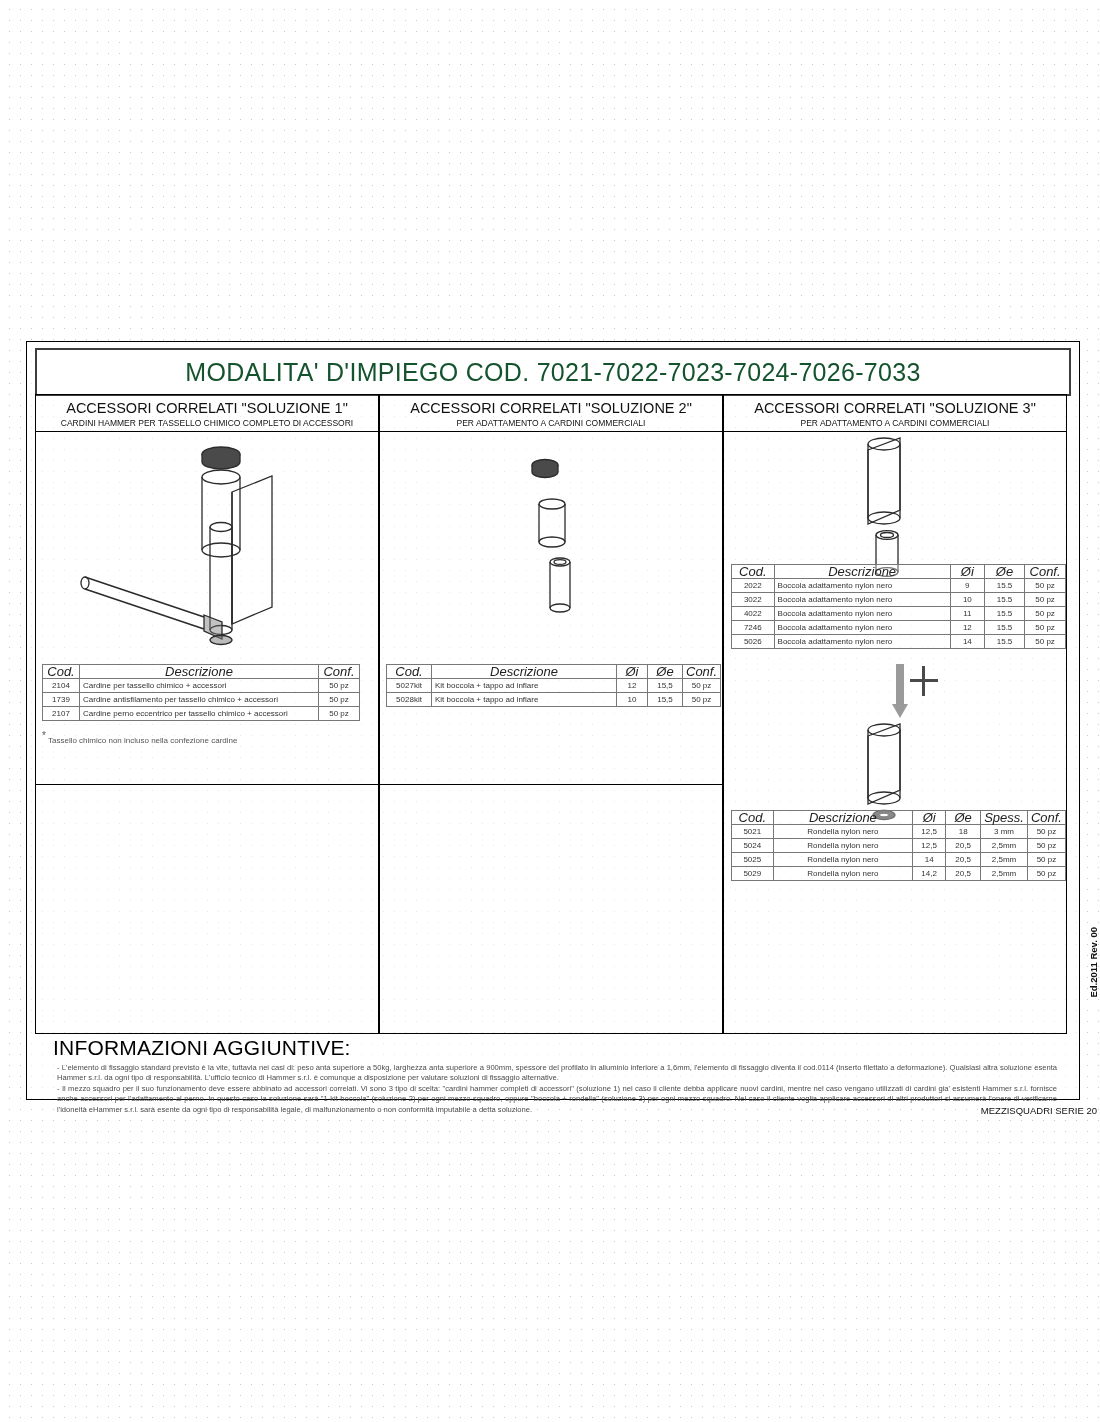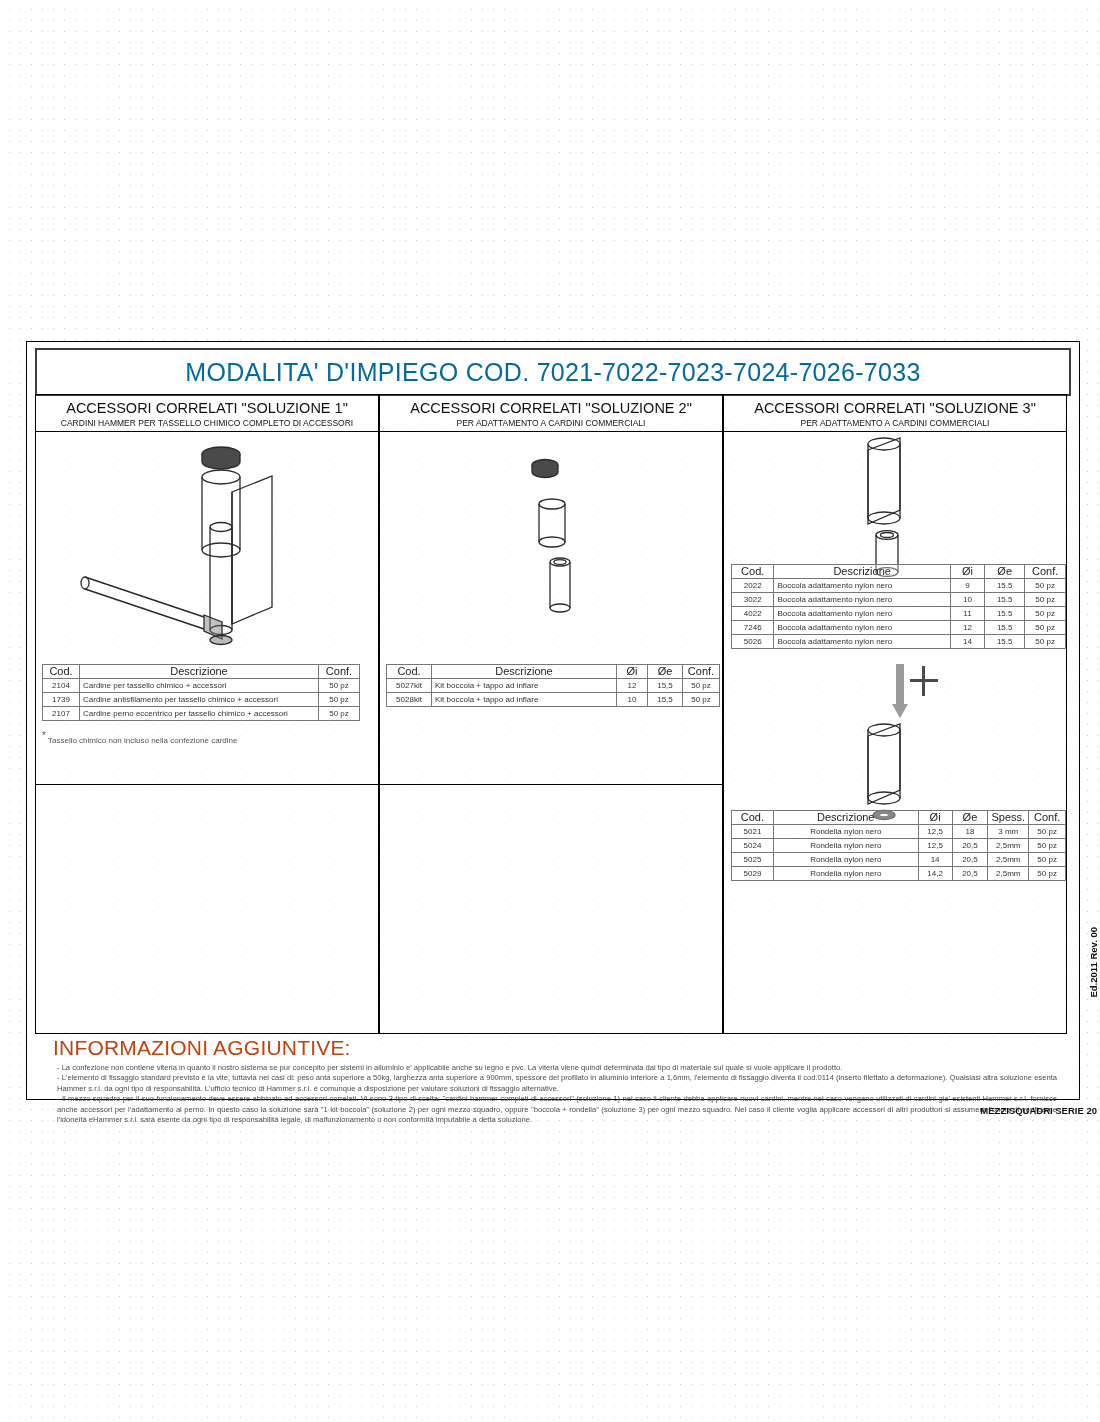--- a/index.html
+++ b/index.html
@@ -17,21 +17,21 @@
     position:absolute;left:26px;top:341px;width:1052px;height:757px;
     border:1px solid #000;background:rgba(255,255,255,0.55);
   }
   
   .title-bar{
     position:absolute;left:8px;top:6px;width:1032px;height:44px;
     border:2px solid #3d3d3d;background:rgba(255,255,255,0.6);
     display:flex;align-items:center;justify-content:center;
   }
   .title-bar .t{
-    font-size:25px;letter-spacing:.3px;white-space:nowrap;color:#0369a1;
+    font-size:25px;letter-spacing:.3px;white-space:nowrap;color:#14532d;
   }
   
   .cols{position:absolute;left:8px;top:52px;width:1032px;height:640px;}
   .col{position:absolute;top:0;border:1px solid #000;height:640px;box-sizing:border-box;}
   #col1{left:0;width:344px;}
   #col2{left:344px;width:344px;}
   #col3{left:688px;width:344px;}
   .col-head{
     height:37px;border-bottom:1px solid #000;box-sizing:border-box;
     display:flex;flex-direction:column;align-items:center;justify-content:center;
@@ -42,51 +42,51 @@
   .col-body{position:relative;height:602px;}
   .split-line{position:absolute;left:0;width:100%;border-top:1px solid #000;}
   
   table.tb{
     border-collapse:collapse;font-size:8px;color:#333;background:rgba(255,255,255,0.35);
   }
   table.tb th, table.tb td{
     border:1px solid #777;padding:1px 3px;font-weight:normal;line-height:11px;
     white-space:nowrap;
   }
-  table.tb thead th{font-size:11px;color:#222;text-align:center;}
+  table.tb thead th{font-size:13px;color:#222;text-align:center;font-style:italic;}
   td.c{text-align:center;}
   td.l{text-align:left;}
   .note-star{
     font-size:8px;color:#555;margin-top:9px;
   }
   .note-star sup{font-size:10px;}
   
   .draw{position:absolute;}
   
   .info{
     position:absolute;left:8px;top:694px;width:1032px;height:55px;
   }
   .info h2{
-    margin:0 0 3px 18px;font-size:21px;font-weight:normal;color:#c2410c;letter-spacing:.2px;
+    margin:0 0 3px 18px;font-size:21px;font-weight:normal;color:#000000;letter-spacing:.2px;
   }
   .info p{
     margin:0 0 0 22px;font-size:7.6px;line-height:10.4px;color:#4b4b4b;
     text-align:justify;width:1000px;
   }
   
   .rev{
     position:absolute;right:-1px;top:341px;width:22px;height:757px;
   }
   .rev .txt{
     position:absolute;right:2px;bottom:100px;
     writing-mode:vertical-rl;transform:rotate(180deg);
     font-size:9.5px;font-weight:bold;color:#111;white-space:nowrap;
   }
   .footer-right{
-    position:absolute;right:4px;bottom:-18px;font-size:9.5px;font-weight:bold;color:#111;
+    position:absolute;right:4px;bottom:-18px;font-size:9.5px;font-weight:normal;color:#111;
     white-space:nowrap;
   }
 </style>
 </head>
 <body>
 
 <div id="grid"></div>
 
 <div id="sheet">
 
@@ -377,21 +377,20 @@
             </tbody>
           </table>
         </div>
 
       </div>
     </div>
   </div>
 
   <div class="info">
     <h2>INFORMAZIONI AGGIUNTIVE:</h2>
-    <p>- La confezione non contiene viteria in quanto il nostro sistema se pur concepito per sistemi in alluminio e' applicabile anche su legno e pvc. La viteria viene quindi determinata dal tipo di materiale sul quale si vuole applicare il prodotto.</p>
     <p>- L'elemento di fissaggio standard previsto è la vite, tuttavia nei casi di: peso anta superiore a 50kg, larghezza anta superiore a 900mm, spessore del profilato in alluminio inferiore a 1,6mm, l'elemento di fissaggio diventa il cod.0114 (inserto filettato a deformazione). Qualsiasi altra soluzione esenta Hammer s.r.l. da ogni tipo di responsabilità. L'ufficio tecnico di Hammer s.r.l. è comunque a disposizione per valutare soluzioni di fissaggio alternative.</p>
     <p>- Il mezzo squadro per il suo funzionamento deve essere abbinato ad accessori correlati. Vi sono 3 tipo di scelta: "cardini hammer completi di accessori" (soluzione 1) nel caso il cliente debba applicare nuovi cardini, mentre nel caso vengano utilizzati di cardini gia' esistenti Hammer s.r.l. fornisce anche accessori per l'adattamento al perno. In questo caso la soluzione sarà "1 kit boccola" (soluzione 2) per ogni mezzo squadro, oppure "boccola + rondella" (soluzione 3) per ogni mezzo squadro. Nel caso il cliente voglia applicare accessori di altri produttori si assumerà l'onere di verificarne l'idoneità eHammer s.r.l. sarà esente da ogni tipo di responsabilità legale, di malfunzionamento o non conformità imputabile a detta soluzione.</p>
   </div>
 
 </div>
 
 <div class="rev">
   <div class="txt">Ed.2011 Rev. 00</div>
   <div class="footer-right">MEZZISQUADRI SERIE 20</div>
 </div>

